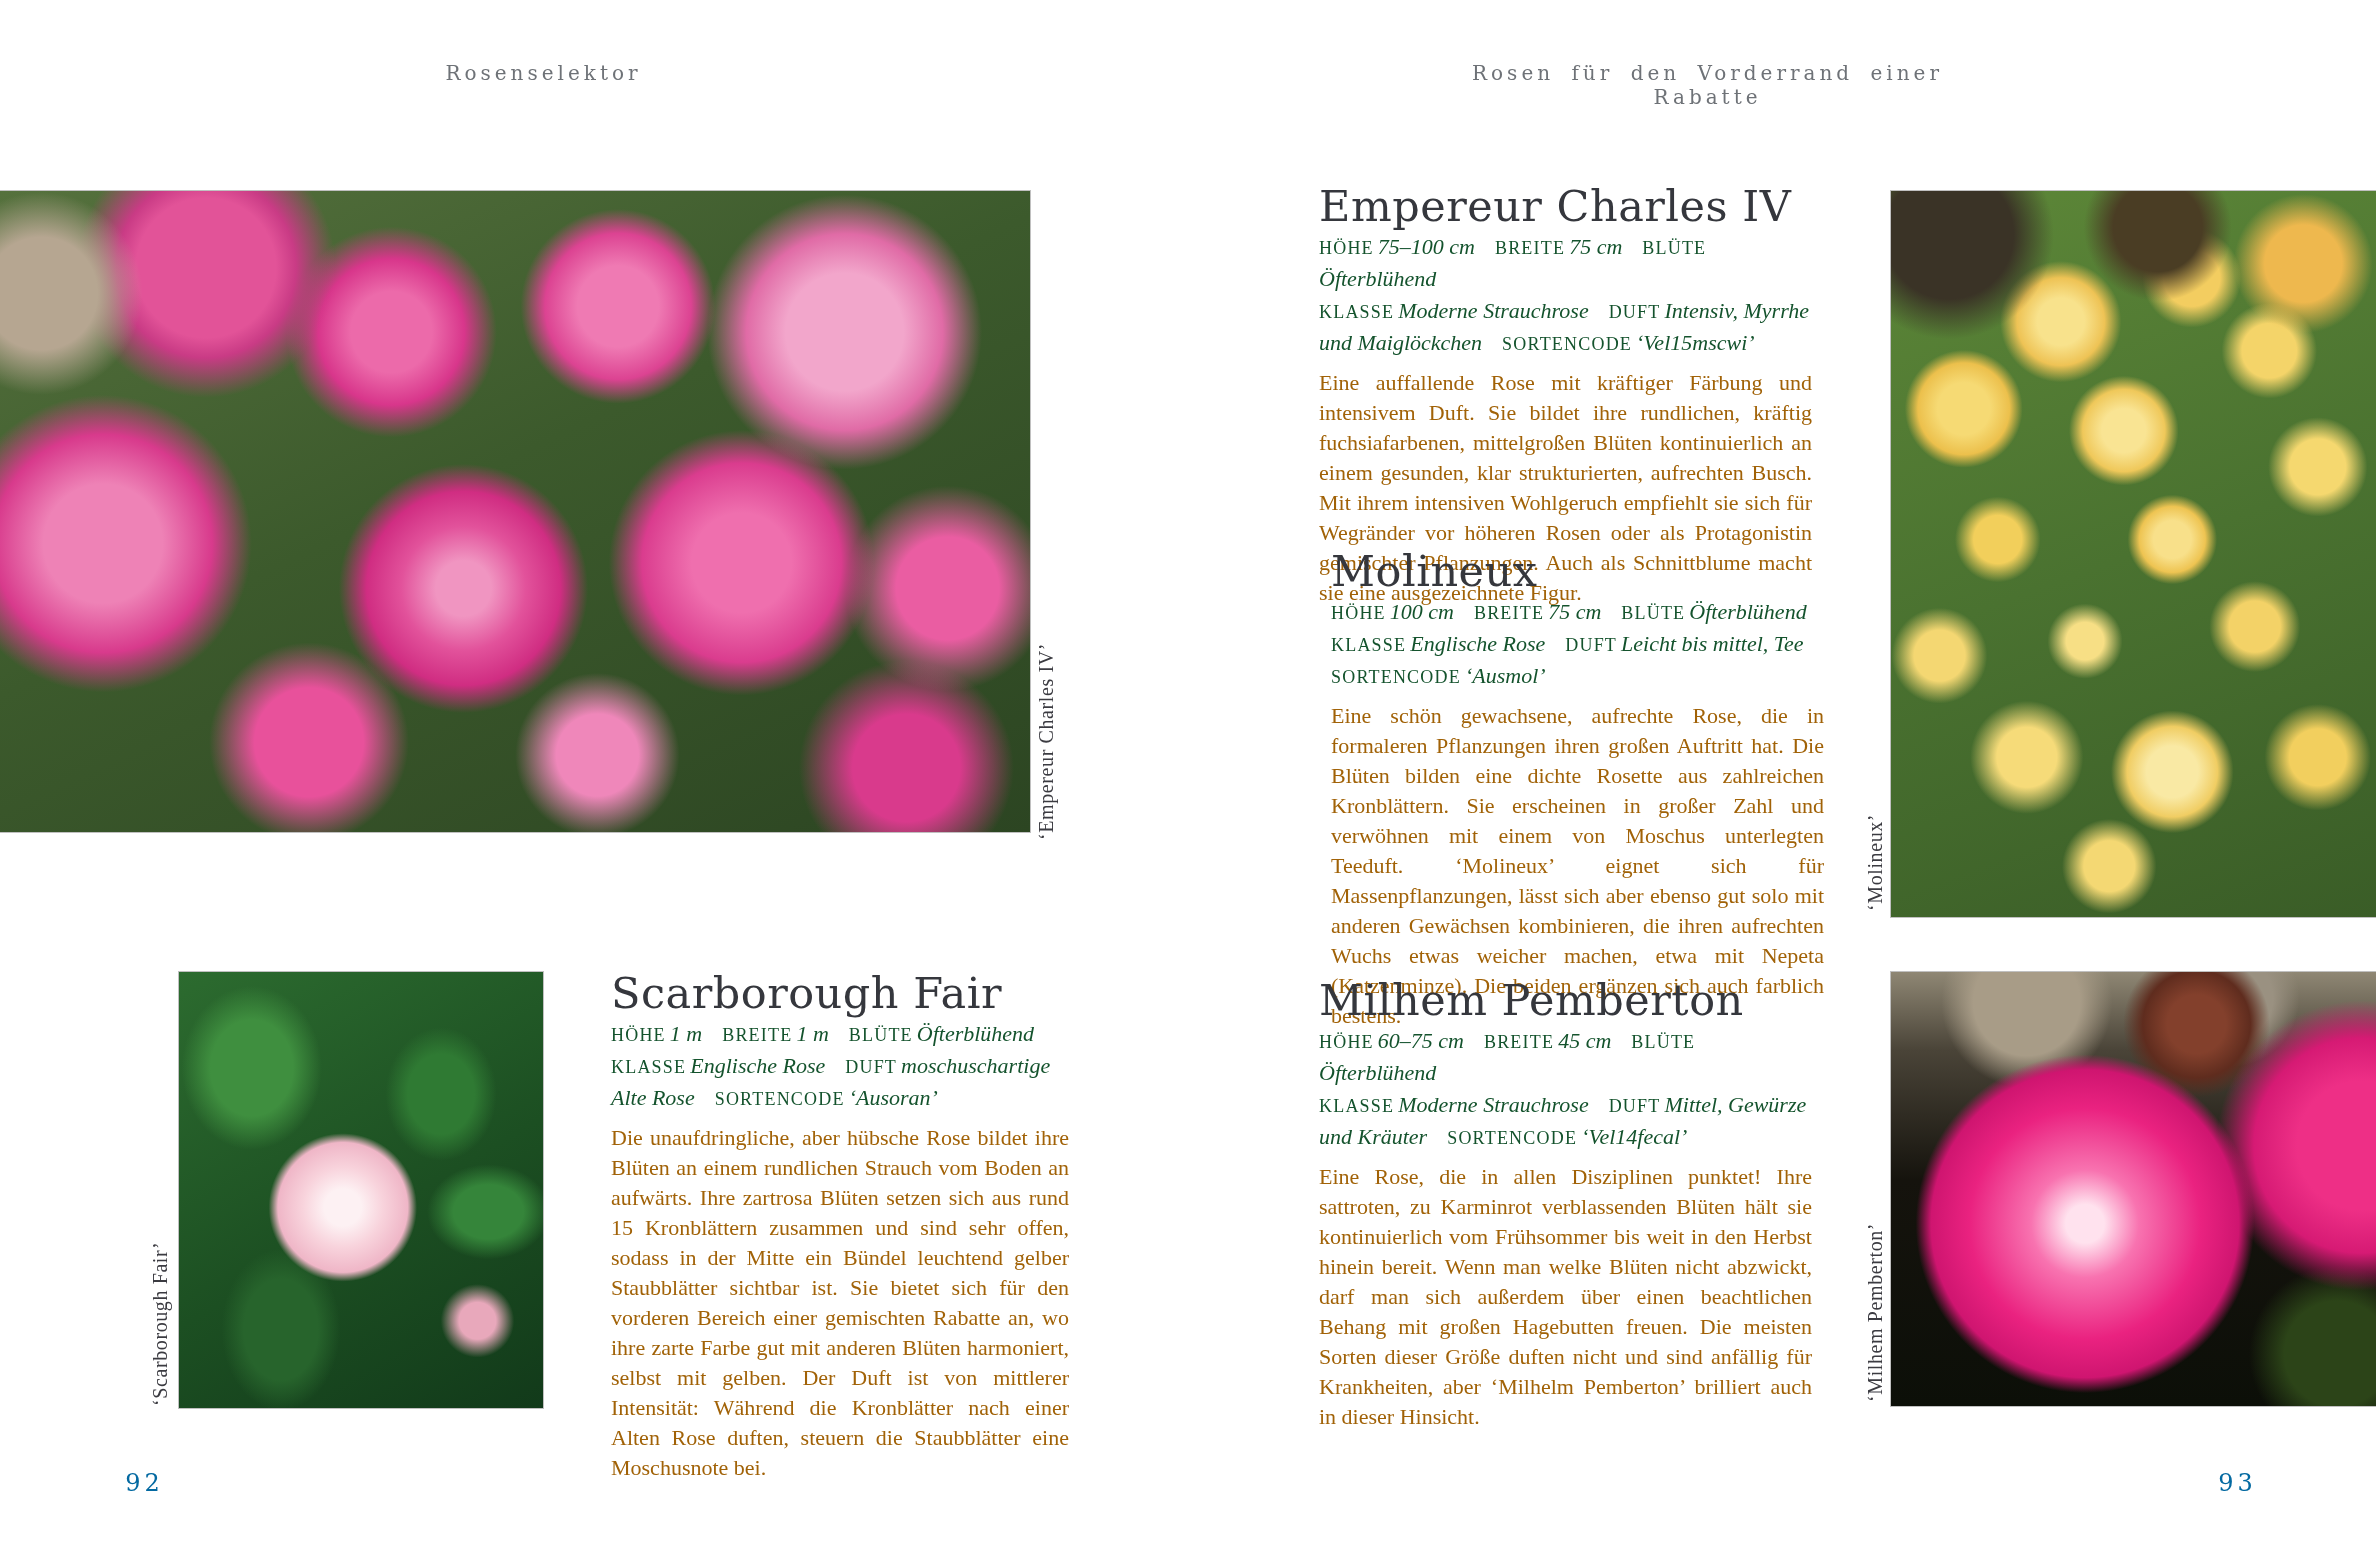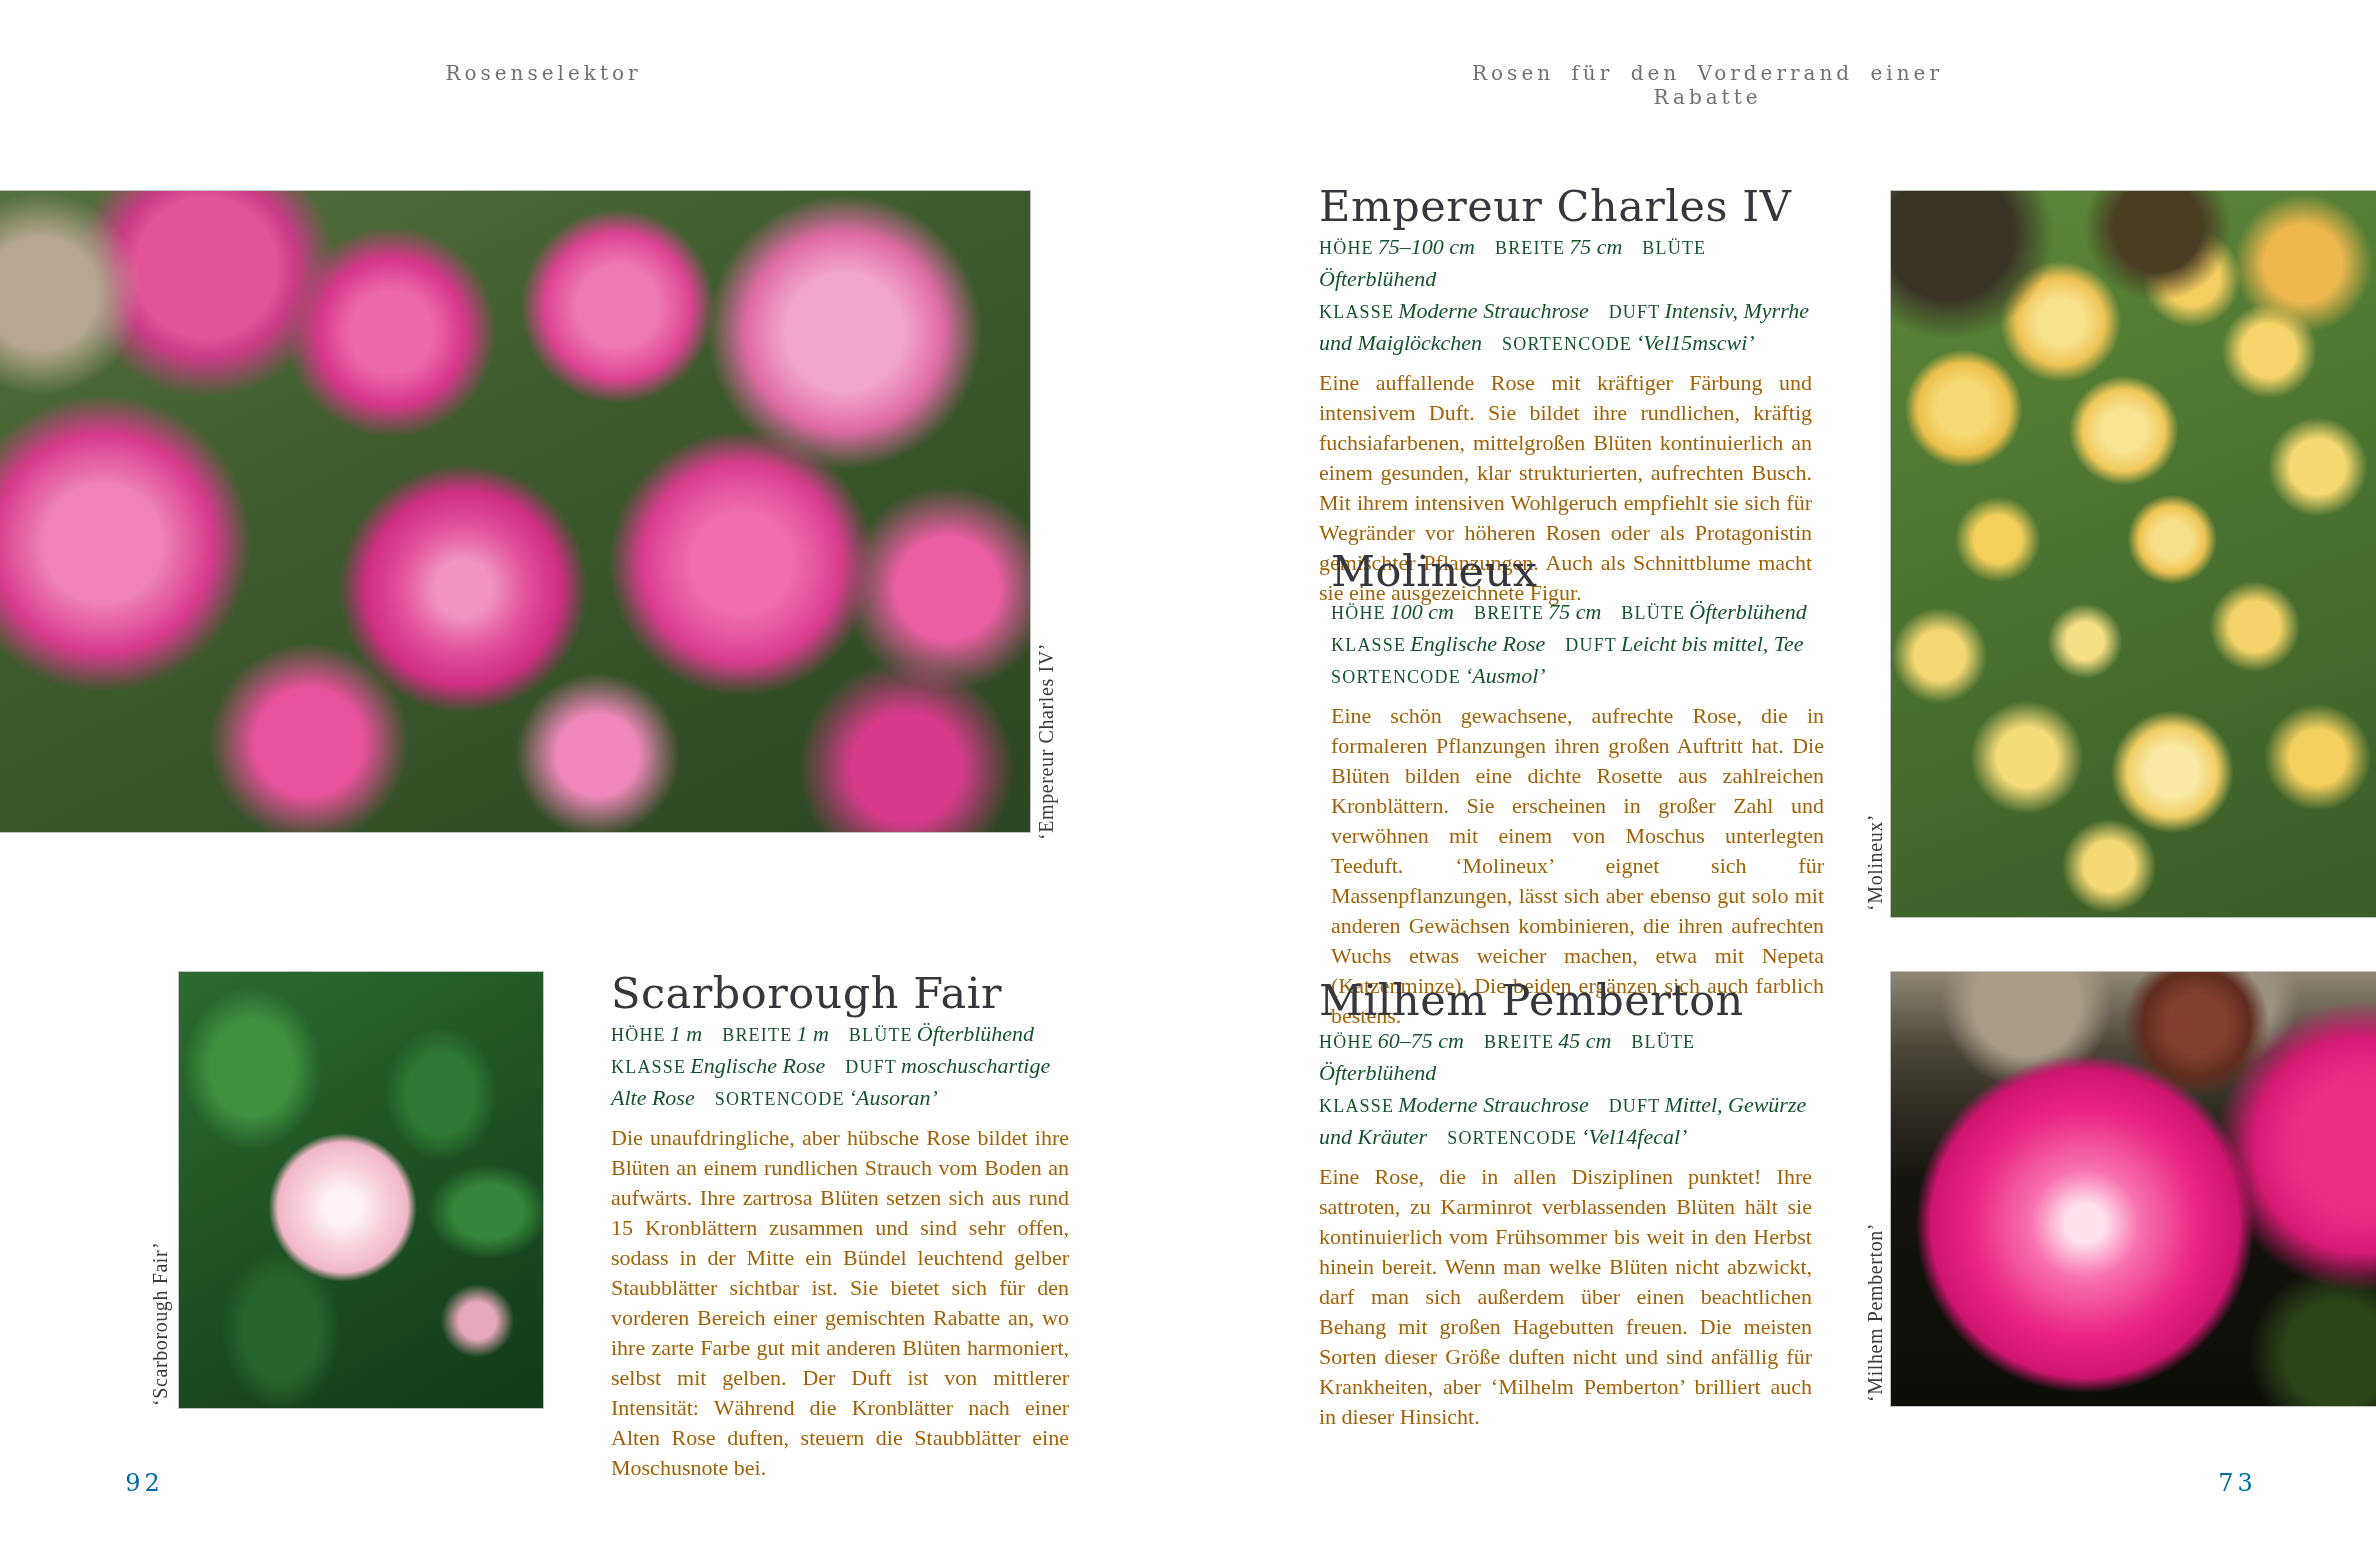--- a/index.html
+++ b/index.html
@@ -163,14 +163,14 @@
 <section class="entry" id="entry-scarborough">
   <h2 class="title">Scarborough Fair</h2>
   <div class="specs">
     <div class="spec-row"><span class="spec-label">HÖHE</span> <span class="spec-value">1 m</span><span class="spec-gap"></span> <span class="spec-label">BREITE</span> <span class="spec-value">1 m</span><span class="spec-gap"></span> <span class="spec-label">BLÜTE</span> <span class="spec-value">Öfterblühend</span></div>
     <div class="spec-row"><span class="spec-label">KLASSE</span> <span class="spec-value">Englische Rose</span><span class="spec-gap"></span> <span class="spec-label">DUFT</span> <span class="spec-value">moschuschartige Alte Rose</span><span class="spec-gap"></span> <span class="spec-label">SORTENCODE</span> <span class="spec-value">‘Ausoran’</span></div>
   </div>
   <p class="body">Die unaufdringliche, aber hübsche Rose bildet ihre Blüten an einem rundlichen Strauch vom Boden an aufwärts. Ihre zartrosa Blüten setzen sich aus rund 15 Kronblättern zusammen und sind sehr offen, sodass in der Mitte ein Bündel leuchtend gelber Staubblätter sichtbar ist. Sie bietet sich für den vorderen Bereich einer gemischten Rabatte an, wo ihre zarte Farbe gut mit anderen Blüten harmoniert, selbst mit gelben. Der Duft ist von mittlerer Intensität: Während die Kronblätter nach einer Alten Rose duften, steuern die Staubblätter eine Moschusnote bei.</p>
 </section>
 
 <div class="folio" id="folio-left">92</div>
-<div class="folio" id="folio-right">73</div>
+<div class="folio" id="folio-right">93</div>
 
 
 </body></html>

